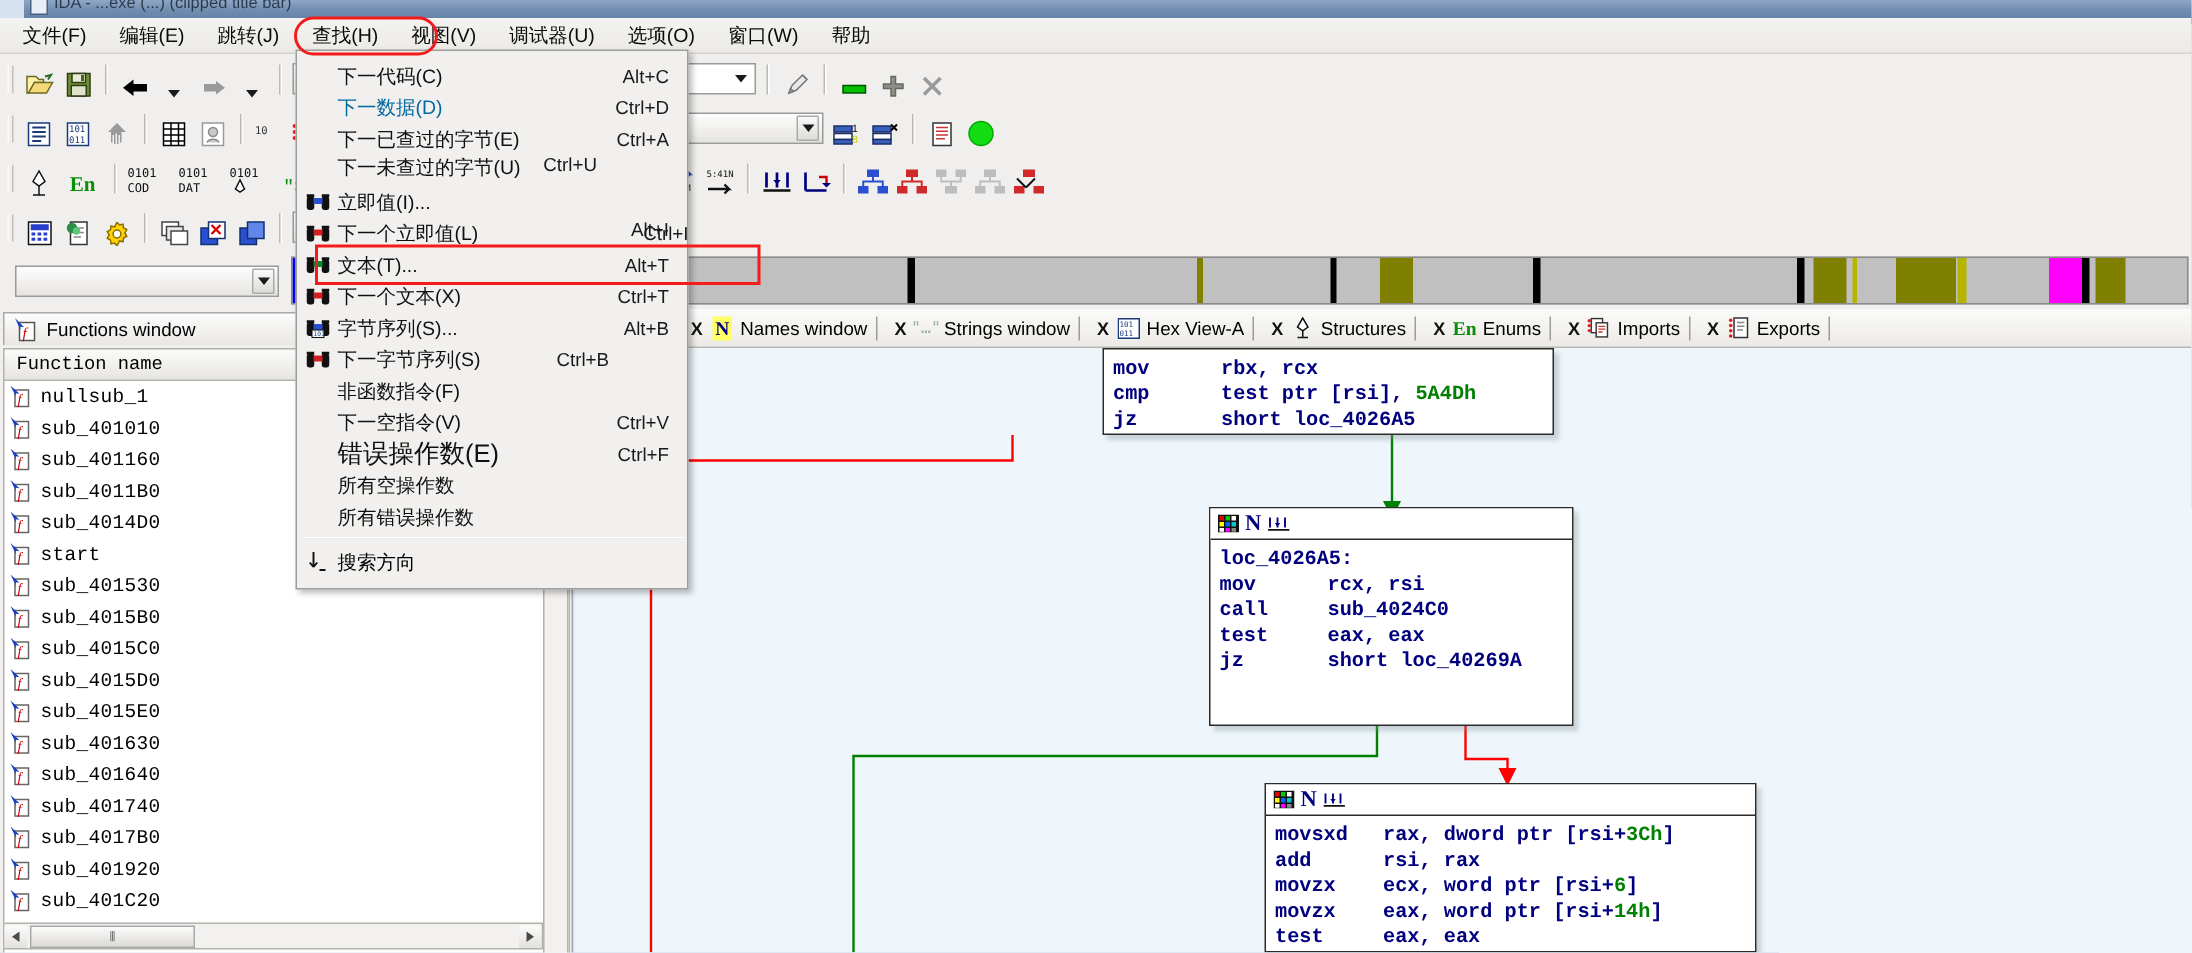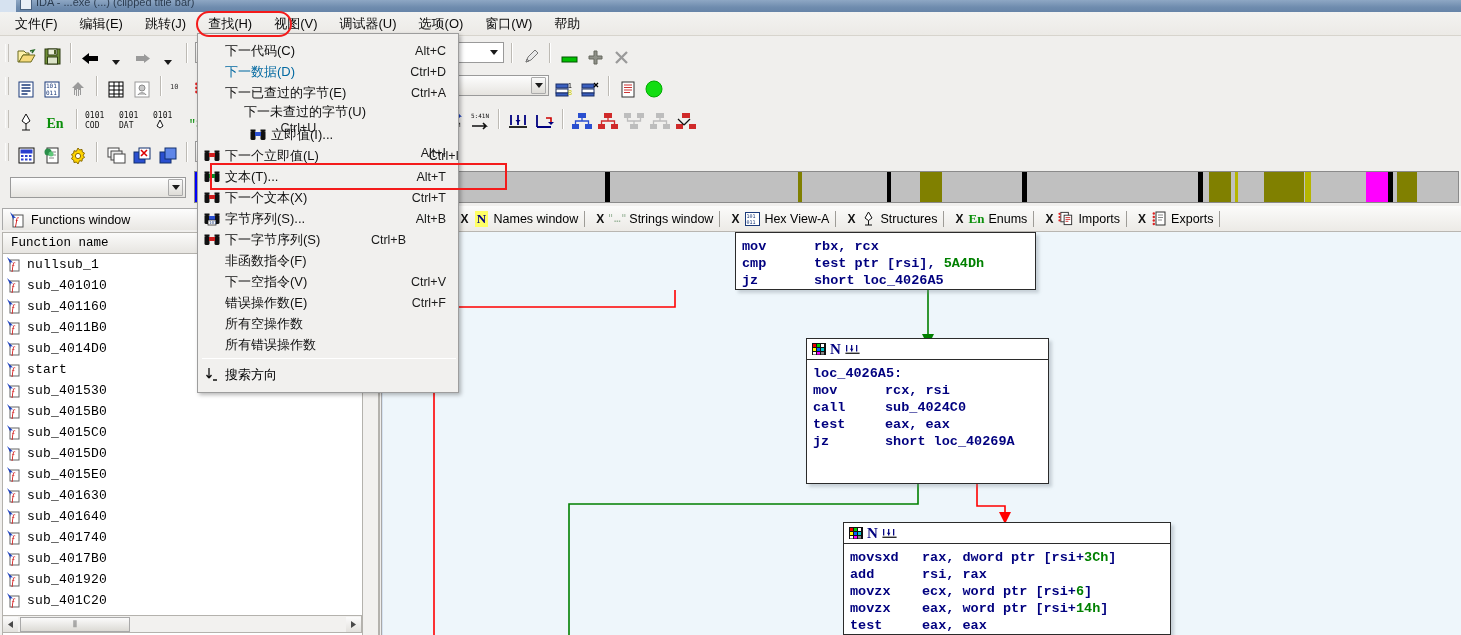--- a/index.html
+++ b/index.html
@@ -931,26 +931,26 @@
     <div style="position: absolute; left: 1px; top: 27px; width: 260px; height: 21px; display: flex; align-items: center;">
       <span style="width: 26px; display: flex; align-items: center; justify-content: center; flex: 0 0 auto;"></span>
       <span style="font-size: 13px; color: #0369a1; flex: 1 1 0%; white-space: nowrap;">下一数据(D)</span>
       <span style="font-size: 12.5px; color: rgb(26, 26, 26); padding-right: 13px; white-space: nowrap;">Ctrl+D</span>
     </div>
     <div style="position: absolute; left: 1px; top: 48px; width: 260px; height: 21px; display: flex; align-items: center;">
       <span style="width: 26px; display: flex; align-items: center; justify-content: center; flex: 0 0 auto;"></span>
       <span style="font-size: 13px; color: rgb(16, 16, 16); flex: 1 1 0%; white-space: nowrap;">下一已查过的字节(E)</span>
       <span style="font-size: 12.5px; color: rgb(26, 26, 26); padding-right: 13px; white-space: nowrap;">Ctrl+A</span>
     </div>
-    <div style="position: absolute; left: 1px; top: 69px; width: 212px; height: 21px; display: flex; align-items: center; flex-direction: column;">
+    <div style="position: absolute; left: 1px; top: 69px; width: 212px; height: 21px; display: flex; align-items: flex-start;">
       <span style="width: 26px; display: flex; align-items: center; justify-content: center; flex: 0 0 auto;"></span>
       <span style="font-size: 13px; color: rgb(16, 16, 16); flex: 1 1 0%; white-space: nowrap;">下一未查过的字节(U)</span>
       <span style="font-size: 12.5px; color: rgb(26, 26, 26); padding-right: 13px; white-space: nowrap;">Ctrl+U</span>
     </div>
-    <div style="position: absolute; left: 1px; top: 90px; width: 260px; height: 21px; display: flex; align-items: center; padding-left: 46px;">
+    <div style="position: absolute; left: 1px; top: 90px; width: 260px; height: 21px; display: flex; align-items: center;">
       <span style="width: 26px; display: flex; align-items: center; justify-content: center; flex: 0 0 auto;">
         <svg width="16" height="14" viewBox="0 0 16 14">
           <rect x="0.5" y="3" width="5" height="9" rx="1.6" fill="#111"></rect>
           <rect x="10.5" y="3" width="5" height="9" rx="1.6" fill="#111"></rect>
           <rect x="5" y="4" width="6" height="4" fill="#2a4fd0"></rect>
           <rect x="0.5" y="1.5" width="5" height="2" fill="#111"></rect>
           <rect x="10.5" y="1.5" width="5" height="2" fill="#111"></rect>
         </svg>
       </span>
       <span style="font-size: 13px; color: rgb(16, 16, 16); flex: 1 1 0%; white-space: nowrap;">立即值(I)...</span>
@@ -1029,21 +1029,21 @@
       <span style="font-size: 13px; color: rgb(16, 16, 16); flex: 1 1 0%; white-space: nowrap;">非函数指令(F)</span>
       <span style="font-size: 12.5px; color: rgb(26, 26, 26); padding-right: 13px; white-space: nowrap;"></span>
     </div>
     <div style="position: absolute; left: 1px; top: 237px; width: 260px; height: 21px; display: flex; align-items: center;">
       <span style="width: 26px; display: flex; align-items: center; justify-content: center; flex: 0 0 auto;"></span>
       <span style="font-size: 13px; color: rgb(16, 16, 16); flex: 1 1 0%; white-space: nowrap;">下一空指令(V)</span>
       <span style="font-size: 12.5px; color: rgb(26, 26, 26); padding-right: 13px; white-space: nowrap;">Ctrl+V</span>
     </div>
     <div style="position: absolute; left: 1px; top: 258px; width: 260px; height: 21px; display: flex; align-items: center;">
       <span style="width: 26px; display: flex; align-items: center; justify-content: center; flex: 0 0 auto;"></span>
-      <span style="font-size: 13px; color: rgb(16, 16, 16); flex: 1 1 0%; white-space: nowrap;">错误操作数(E)</span>
+      <span style="font-size: 17px; color: rgb(16, 16, 16); flex: 1 1 0%; white-space: nowrap;">错误操作数(E)</span>
       <span style="font-size: 12.5px; color: rgb(26, 26, 26); padding-right: 13px; white-space: nowrap;">Ctrl+F</span>
     </div>
     <div style="position: absolute; left: 1px; top: 279px; width: 260px; height: 21px; display: flex; align-items: center;">
       <span style="width: 26px; display: flex; align-items: center; justify-content: center; flex: 0 0 auto;"></span>
       <span style="font-size: 13px; color: rgb(16, 16, 16); flex: 1 1 0%; white-space: nowrap;">所有空操作数</span>
       <span style="font-size: 12.5px; color: rgb(26, 26, 26); padding-right: 13px; white-space: nowrap;"></span>
     </div>
     <div style="position: absolute; left: 1px; top: 300px; width: 260px; height: 21px; display: flex; align-items: center;">
       <span style="width: 26px; display: flex; align-items: center; justify-content: center; flex: 0 0 auto;"></span>
       <span style="font-size: 13px; color: rgb(16, 16, 16); flex: 1 1 0%; white-space: nowrap;">所有错误操作数</span>

